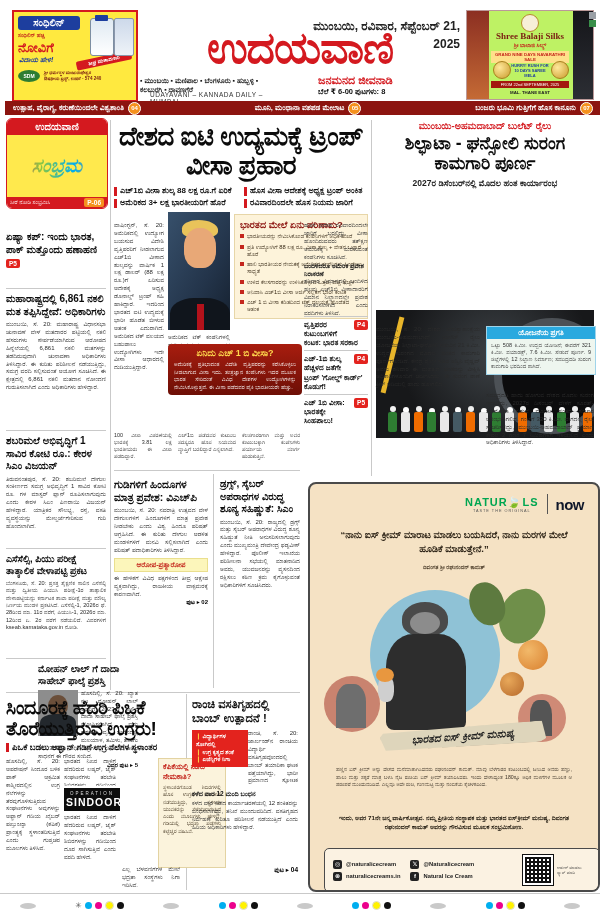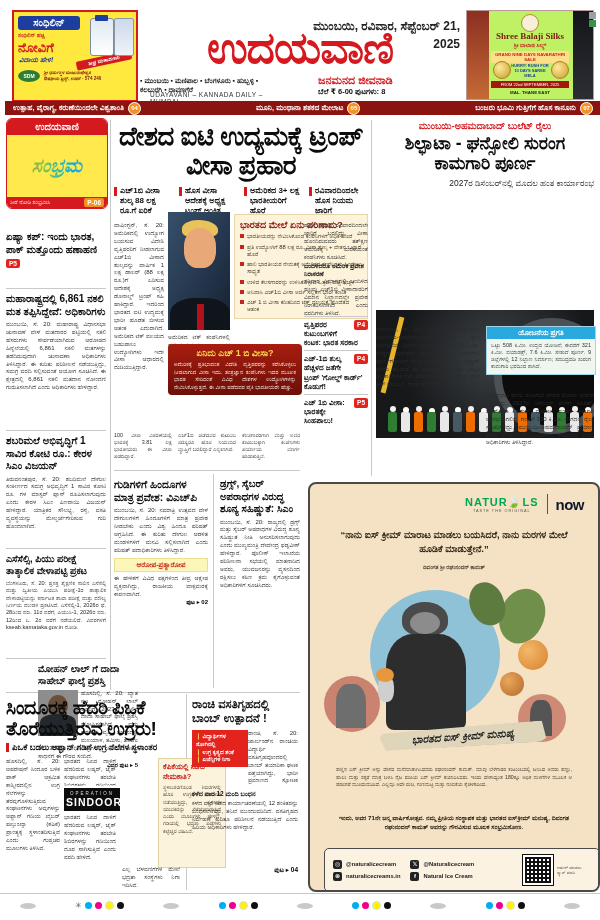--- a/index.html
+++ b/index.html
@@ -43,21 +43,21 @@
   .impact-t{color:#8c1410;font-weight:bold;font-size:9.5px;line-height:1.2;margin-bottom:3px;}
   .ib{display:flex;gap:3px;font-size:5.8px;line-height:1.25;color:#3a2c18;margin-bottom:3px;text-align:left;}
   .sq{flex:0 0 4px;width:4px;height:4px;background:#c4261d;margin-top:1px;}
   .visa{background:linear-gradient(180deg,#a81d0f,#6d0f06);border-radius:4px;padding:4px 6px;color:#fff;}
   .visa-t{color:#ffd94d;font-weight:bold;font-size:9px;text-align:center;margin-bottom:2px;}
   .teaser{border-top:1px solid #c9c9c9;padding:3px 0;font-size:7.3px;font-weight:bold;line-height:1.25;color:#101010;}
   .teaser .pbadge{float:right;margin-left:3px;}
   
   .kicker{color:#d4191f;font-weight:bold;font-size:9.5px;text-align:center;}
   .train-h{font-size:17.5px;font-weight:bold;text-align:center;line-height:1.15;color:#0c0c0c;}
-  .train-s{font-size:8.5px;font-weight:normal;text-align:right;color:#222;}
+  .train-s{font-size:8.5px;font-weight:bold;text-align:center;color:#222;}
   .progress{border:1px solid #9fd4ea;}
   .progress-h{background:#2aa9df;color:#fff;font-weight:bold;font-size:7.5px;text-align:center;padding:1px 0;}
   .progress-b{background:#eef6ef;padding:3px 4px;font-size:5.5px;line-height:1.3;color:#333;text-align:justify;}
   
   .mid-h{font-size:10.5px;font-weight:bold;line-height:1.25;color:#0d0d0d;}
   .ytag{background:#fcf6bb;color:#c4261d;font-weight:bold;font-size:7px;text-align:center;padding:2px 0;border:1px solid #eadf8e;}
   
   .sin-h{font-size:19px;font-weight:bold;line-height:1.1;color:#0b0b0b;letter-spacing:-.5px;}
   .sin-s{font-size:8.5px;font-weight:bold;color:#111;display:flex;gap:3px;}
   .opbox{background:#0d0d0d;color:#fff;text-align:center;padding:3px 2px;}
@@ -163,21 +163,21 @@
     <div style="width:7px;height:7px;background:#9aa0a6;"></div>
     <div style="width:7px;height:7px;background:#3a8f4a;"></div>
   </div>
 
   <div class="abs strip" style="left:5px;top:101px;width:580px;height:14px;">
     <span class="strip-item">
       <span>ಉತ್ಸಾಹ, ವೈರಾಗ್ಯ, ಕರುಣೆಯಿಂದಲೇ ವಿಶ್ವಶಾಂತಿ</span>
       <span class="pgdot">04</span>
     </span>
     <span class="strip-item">
-      <span>ಮೂನಿ, ಮಂಧಾನಾ ಶತಕದ ಮೇಲಾಟ</span>
+      <span>ಮೂನಿ, ಮಂಧಾನಾ ವಶಪಡ ಮೇಲಾಟ</span>
       <span class="pgdot">05</span>
     </span>
     <span class="strip-item">
       <span>ಬಂಜರು ಭೂಮಿ ಗುತ್ತಿಗೆಗೆ ಹೊಸ ಕಾನೂನು</span>
       <span class="pgdot">07</span>
     </span>
   </div>
 
   <div class="abs rule-v" style="left:110px;top:120px;height:570px;"></div>
   <div class="abs rule-v" style="left:371px;top:120px;height:356px;"></div>
@@ -231,21 +231,21 @@
         <div class="head"></div>
           <div class="body"></div>
       </div>
       <p class="bt" style="margin:0;">ಹೊಸದಿಲ್ಲಿ, ಸೆ. 20: ಖ್ಯಾತ ನಟ ಮೋಹನ್ ಲಾಲ್ ಅವರಿಗೆ 2023ನೇ ಸಾಲಿನ ದಾದಾ ಸಾಹೇಬ್ ಫಾಲ್ಕೆ ಪ್ರಶಸ್ತಿ ಘೋಷಿಸಲಾಗಿದೆ. ಐದು ದಶಕಗಳ ವೃತ್ತಿ ಜೀವನದಲ್ಲಿ ಮಲಯಾಳ, ತಮಿಳು, ತೆಲುಗು ಸೇರಿ 360ಕ್ಕೂ ಅಧಿಕ ಚಿತ್ರಗಳಲ್ಲಿ ನಟಿಸಿರುವ ಅವರ ಸಾಧನೆಗೆ ಈ ಗೌರವ ಸಂದಿದೆ.</p>
     </div>
     <div style="font-size:6px;font-weight:bold;text-align:right;color:#111;">ವಿವರ ಪುಟ ▸ 5</div>
   </div>
 
   <div class="abs lead-h" style="left:114px;top:122px;width:254px;">ದೇಶದ ಐಟಿ ಉದ್ಯಮಕ್ಕೆ ಟ್ರಂಪ್ ವೀಸಾ ಪ್ರಹಾರ</div>
 
-  <div class="abs" style="left:114px;top:186px;width:254px;display:grid;grid-template-columns:1fr 1fr 1fr 1fr;gap:2px 6px;">
+  <div class="abs" style="left:114px;top:186px;width:254px;display:grid;grid-template-columns:1fr 1fr;gap:2px 6px;">
     <div class="pointline">
         <span class="rb"></span>
         <span>ಎಚ್‌1ಬಿ ವೀಸಾ ಶುಲ್ಕ 88 ಲಕ್ಷ ರೂ.ಗೆ ಏರಿಕೆ</span>
       </div>
     <div class="pointline">
         <span class="rb"></span>
         <span>ಹೊಸ ವೀಸಾ ಆದೇಶಕ್ಕೆ ಅಧ್ಯಕ್ಷ ಟ್ರಂಪ್ ಅಂಕಿತ</span>
       </div>
     <div class="pointline">
         <span class="rb"></span>

